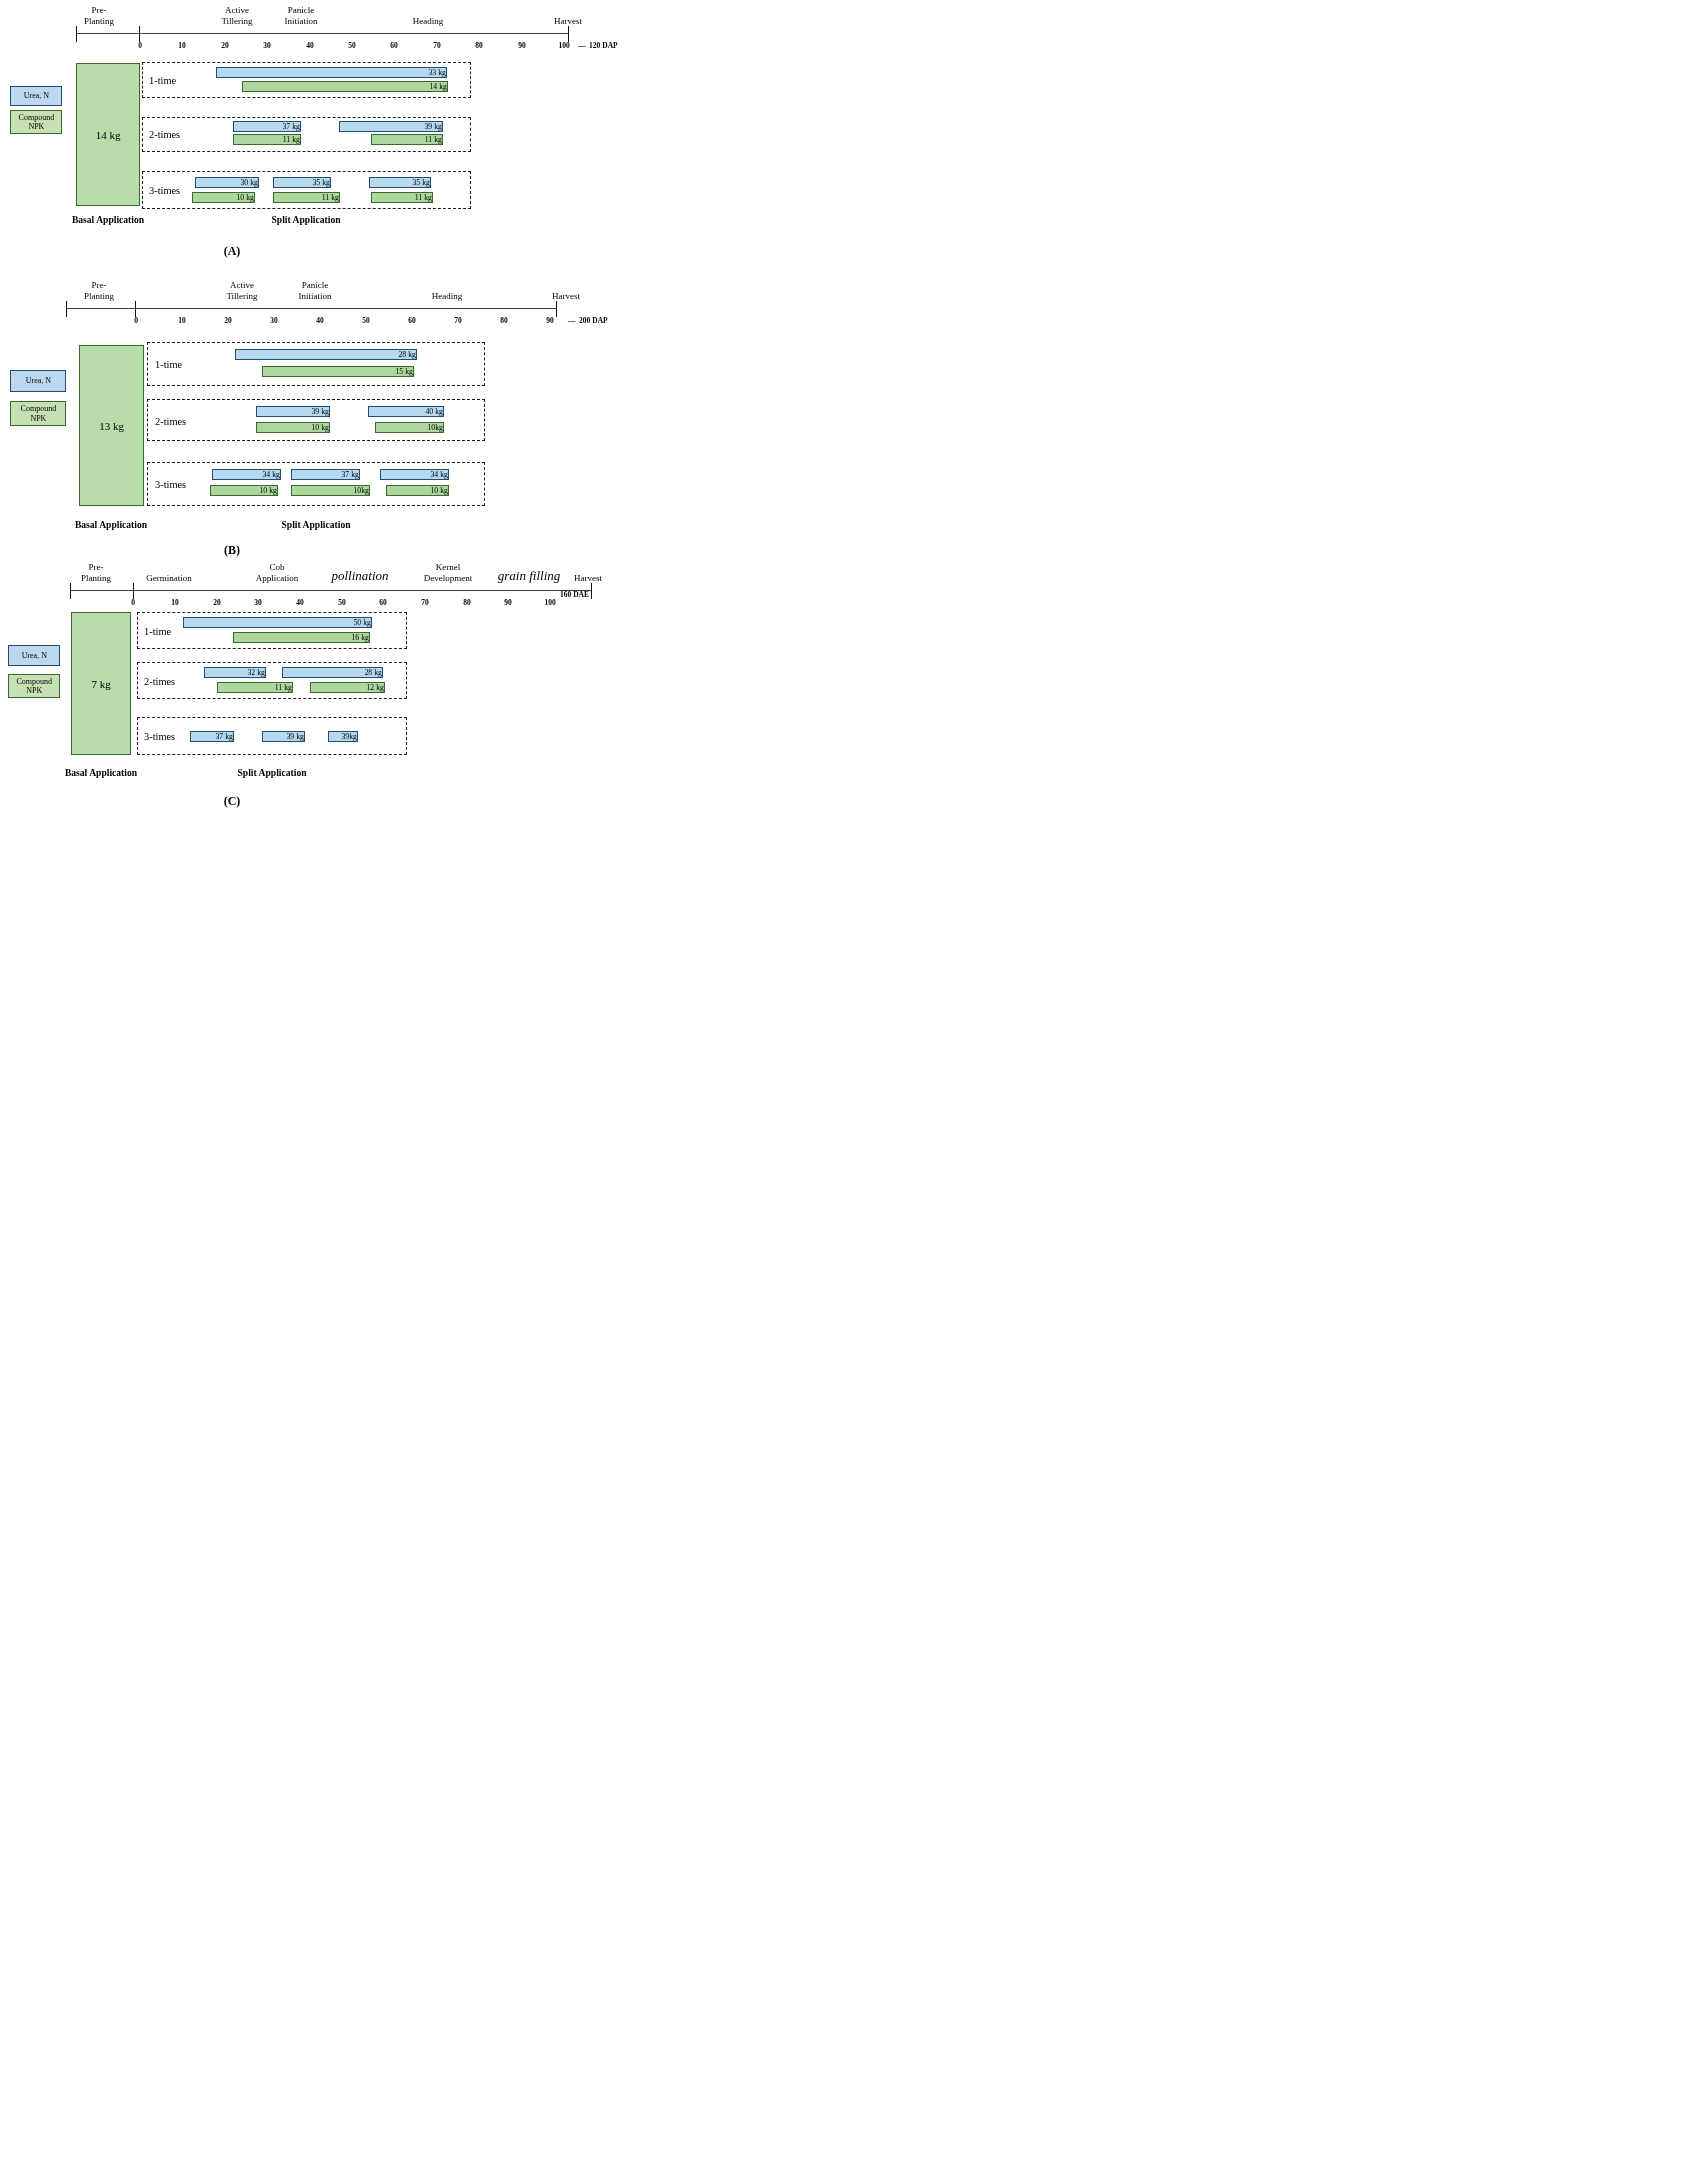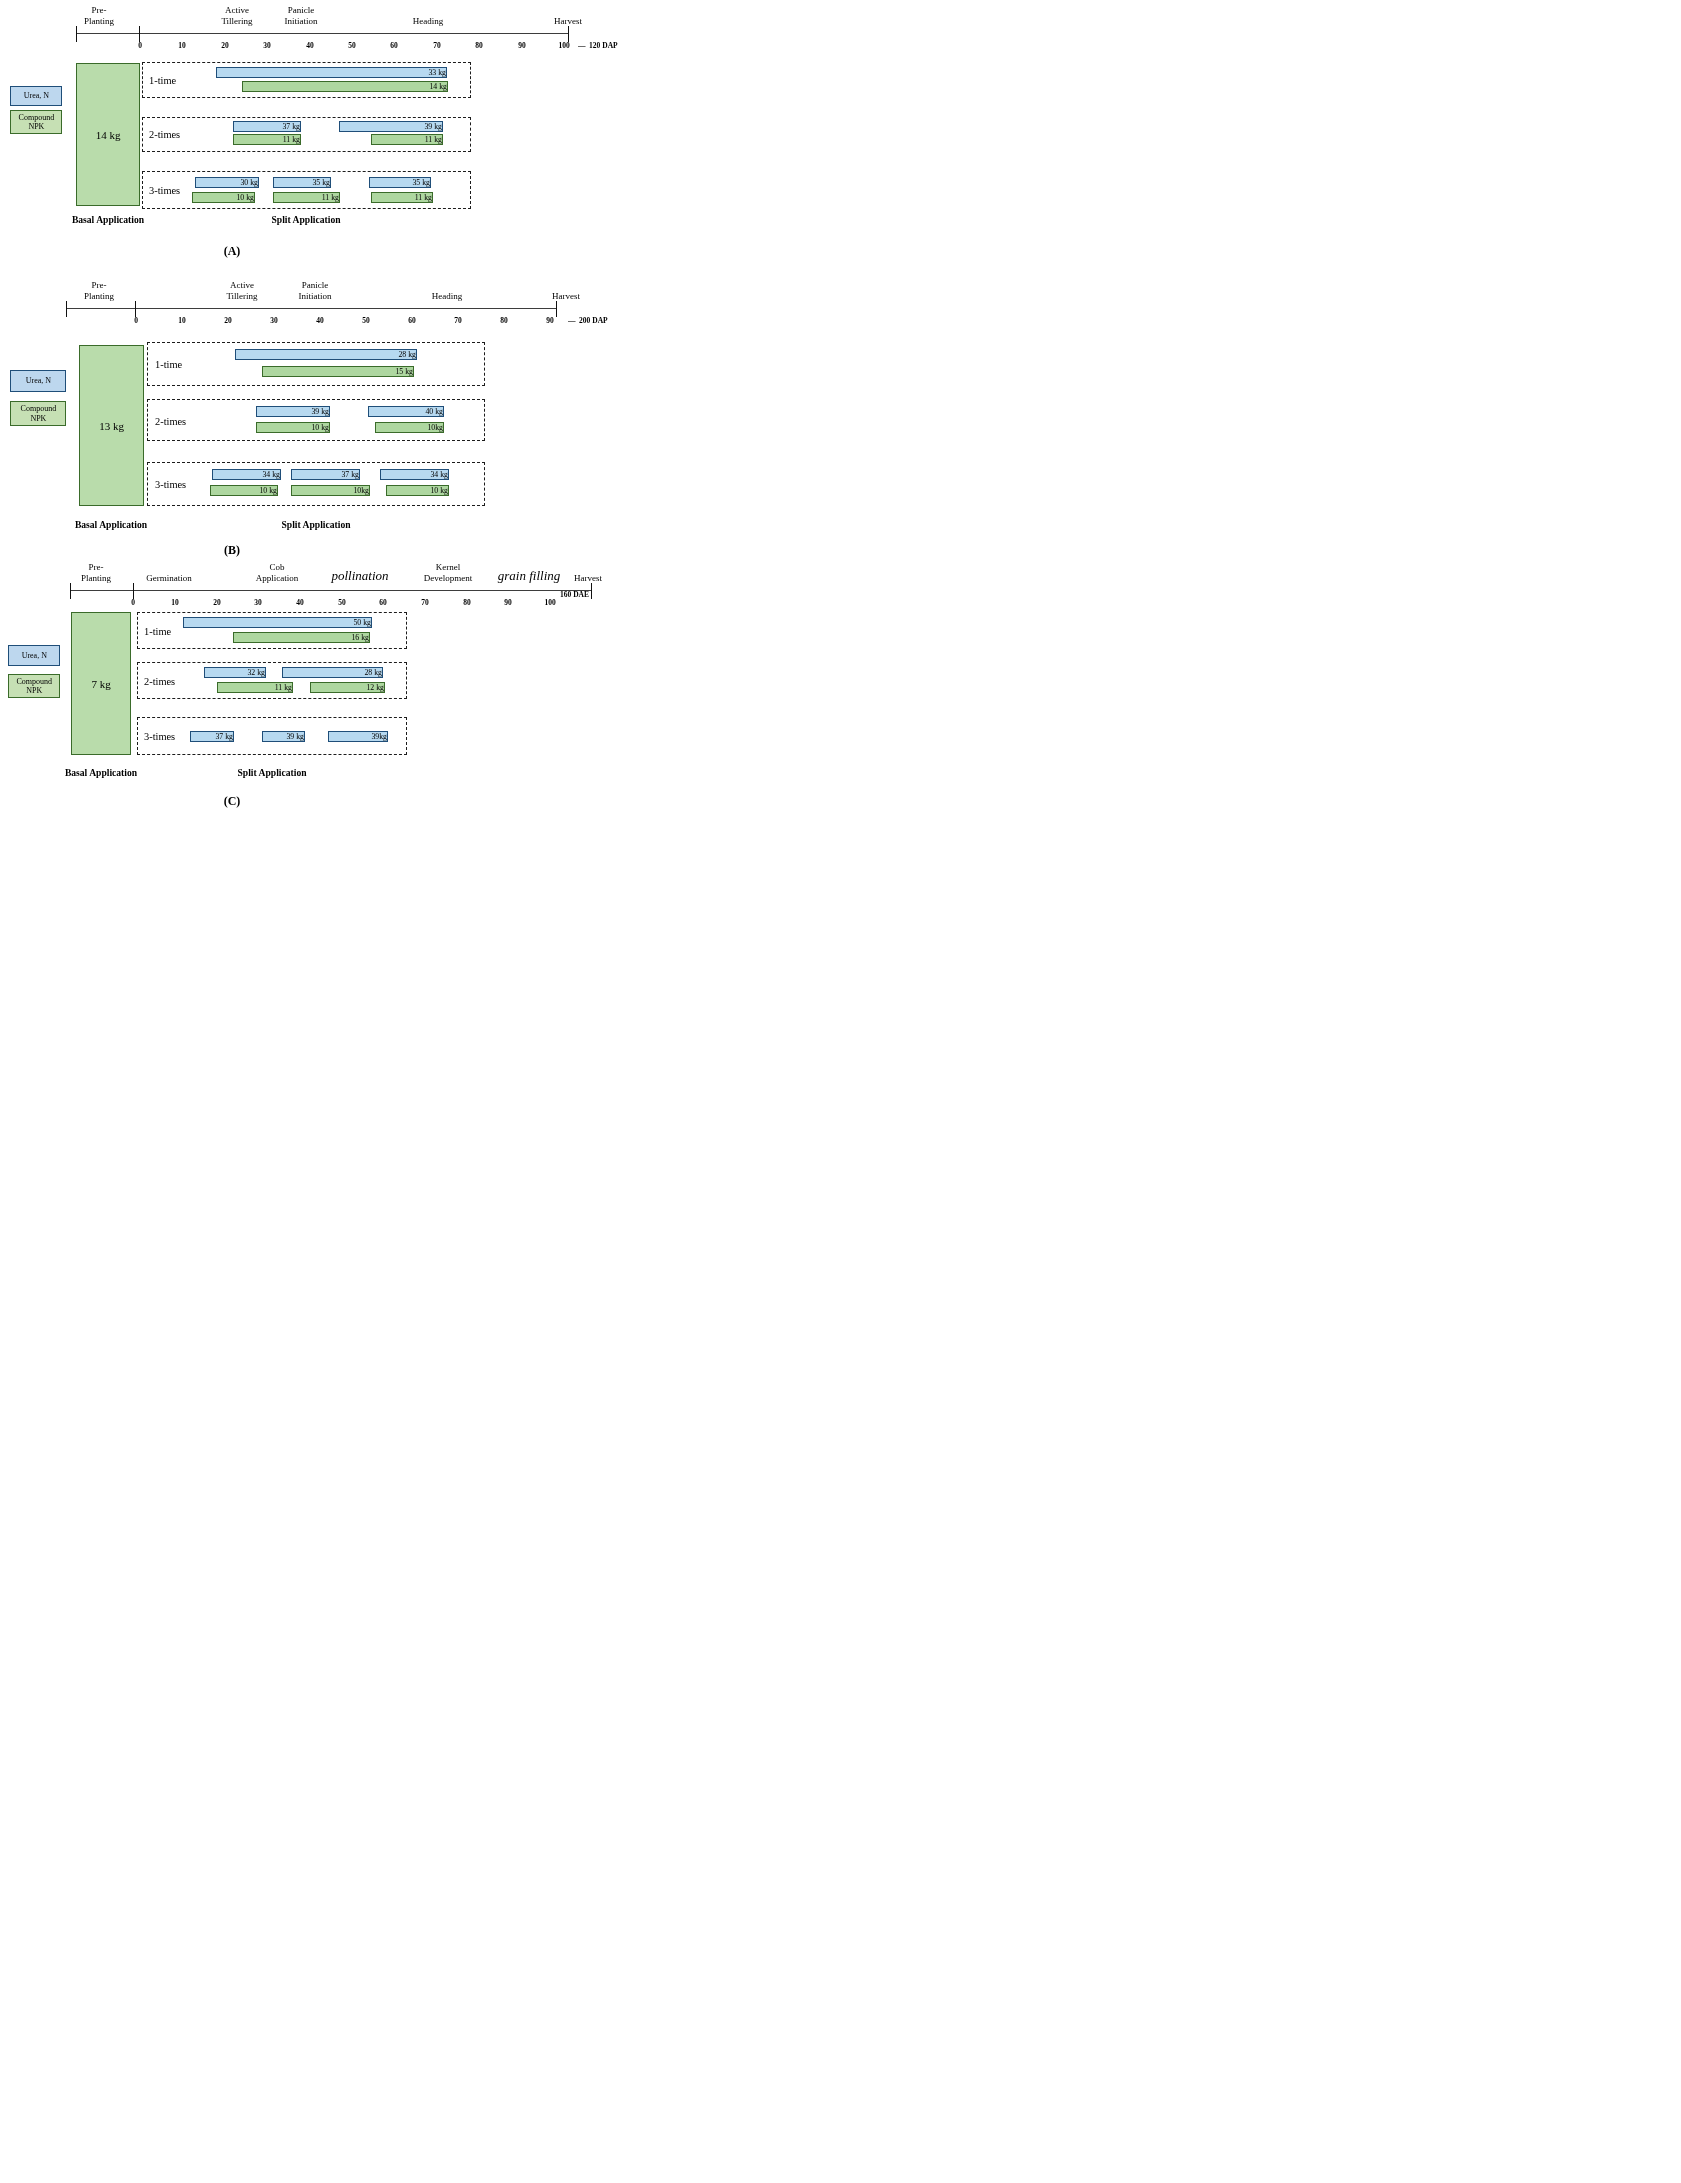--- a/index.html
+++ b/index.html
@@ -245,21 +245,21 @@
         <span>12 kg</span>
       </div>
       <div class="split-box" style="left: 137px; width: 270px; top: 155px; height: 38px;"></div>
       <div class="row-label" style="left: 144px; top: 174px;">3-times</div>
       <div class="bar urea" style="left: 190px; width: 44px; top: 169px;">
         <span>37 kg</span>
       </div>
       <div class="bar urea" style="left: 262px; width: 43px; top: 169px;">
         <span>39 kg</span>
       </div>
-      <div class="bar urea" style="left: 328px; width: 60px; top: 169px;">
+      <div class="bar urea" style="left: 328px; width: 30px; top: 169px;">
         <span>39kg</span>
       </div>
       <div class="app-caption" style="left: 101px; top: 205px;">Basal Application</div>
       <div class="app-caption" style="left: 272px; top: 205px;">Split Application</div>
       <div class="panel-letter" style="left: 232px; top: 232px;">(C)</div>
     </div>
   </div>
 
 
 </body></html>

